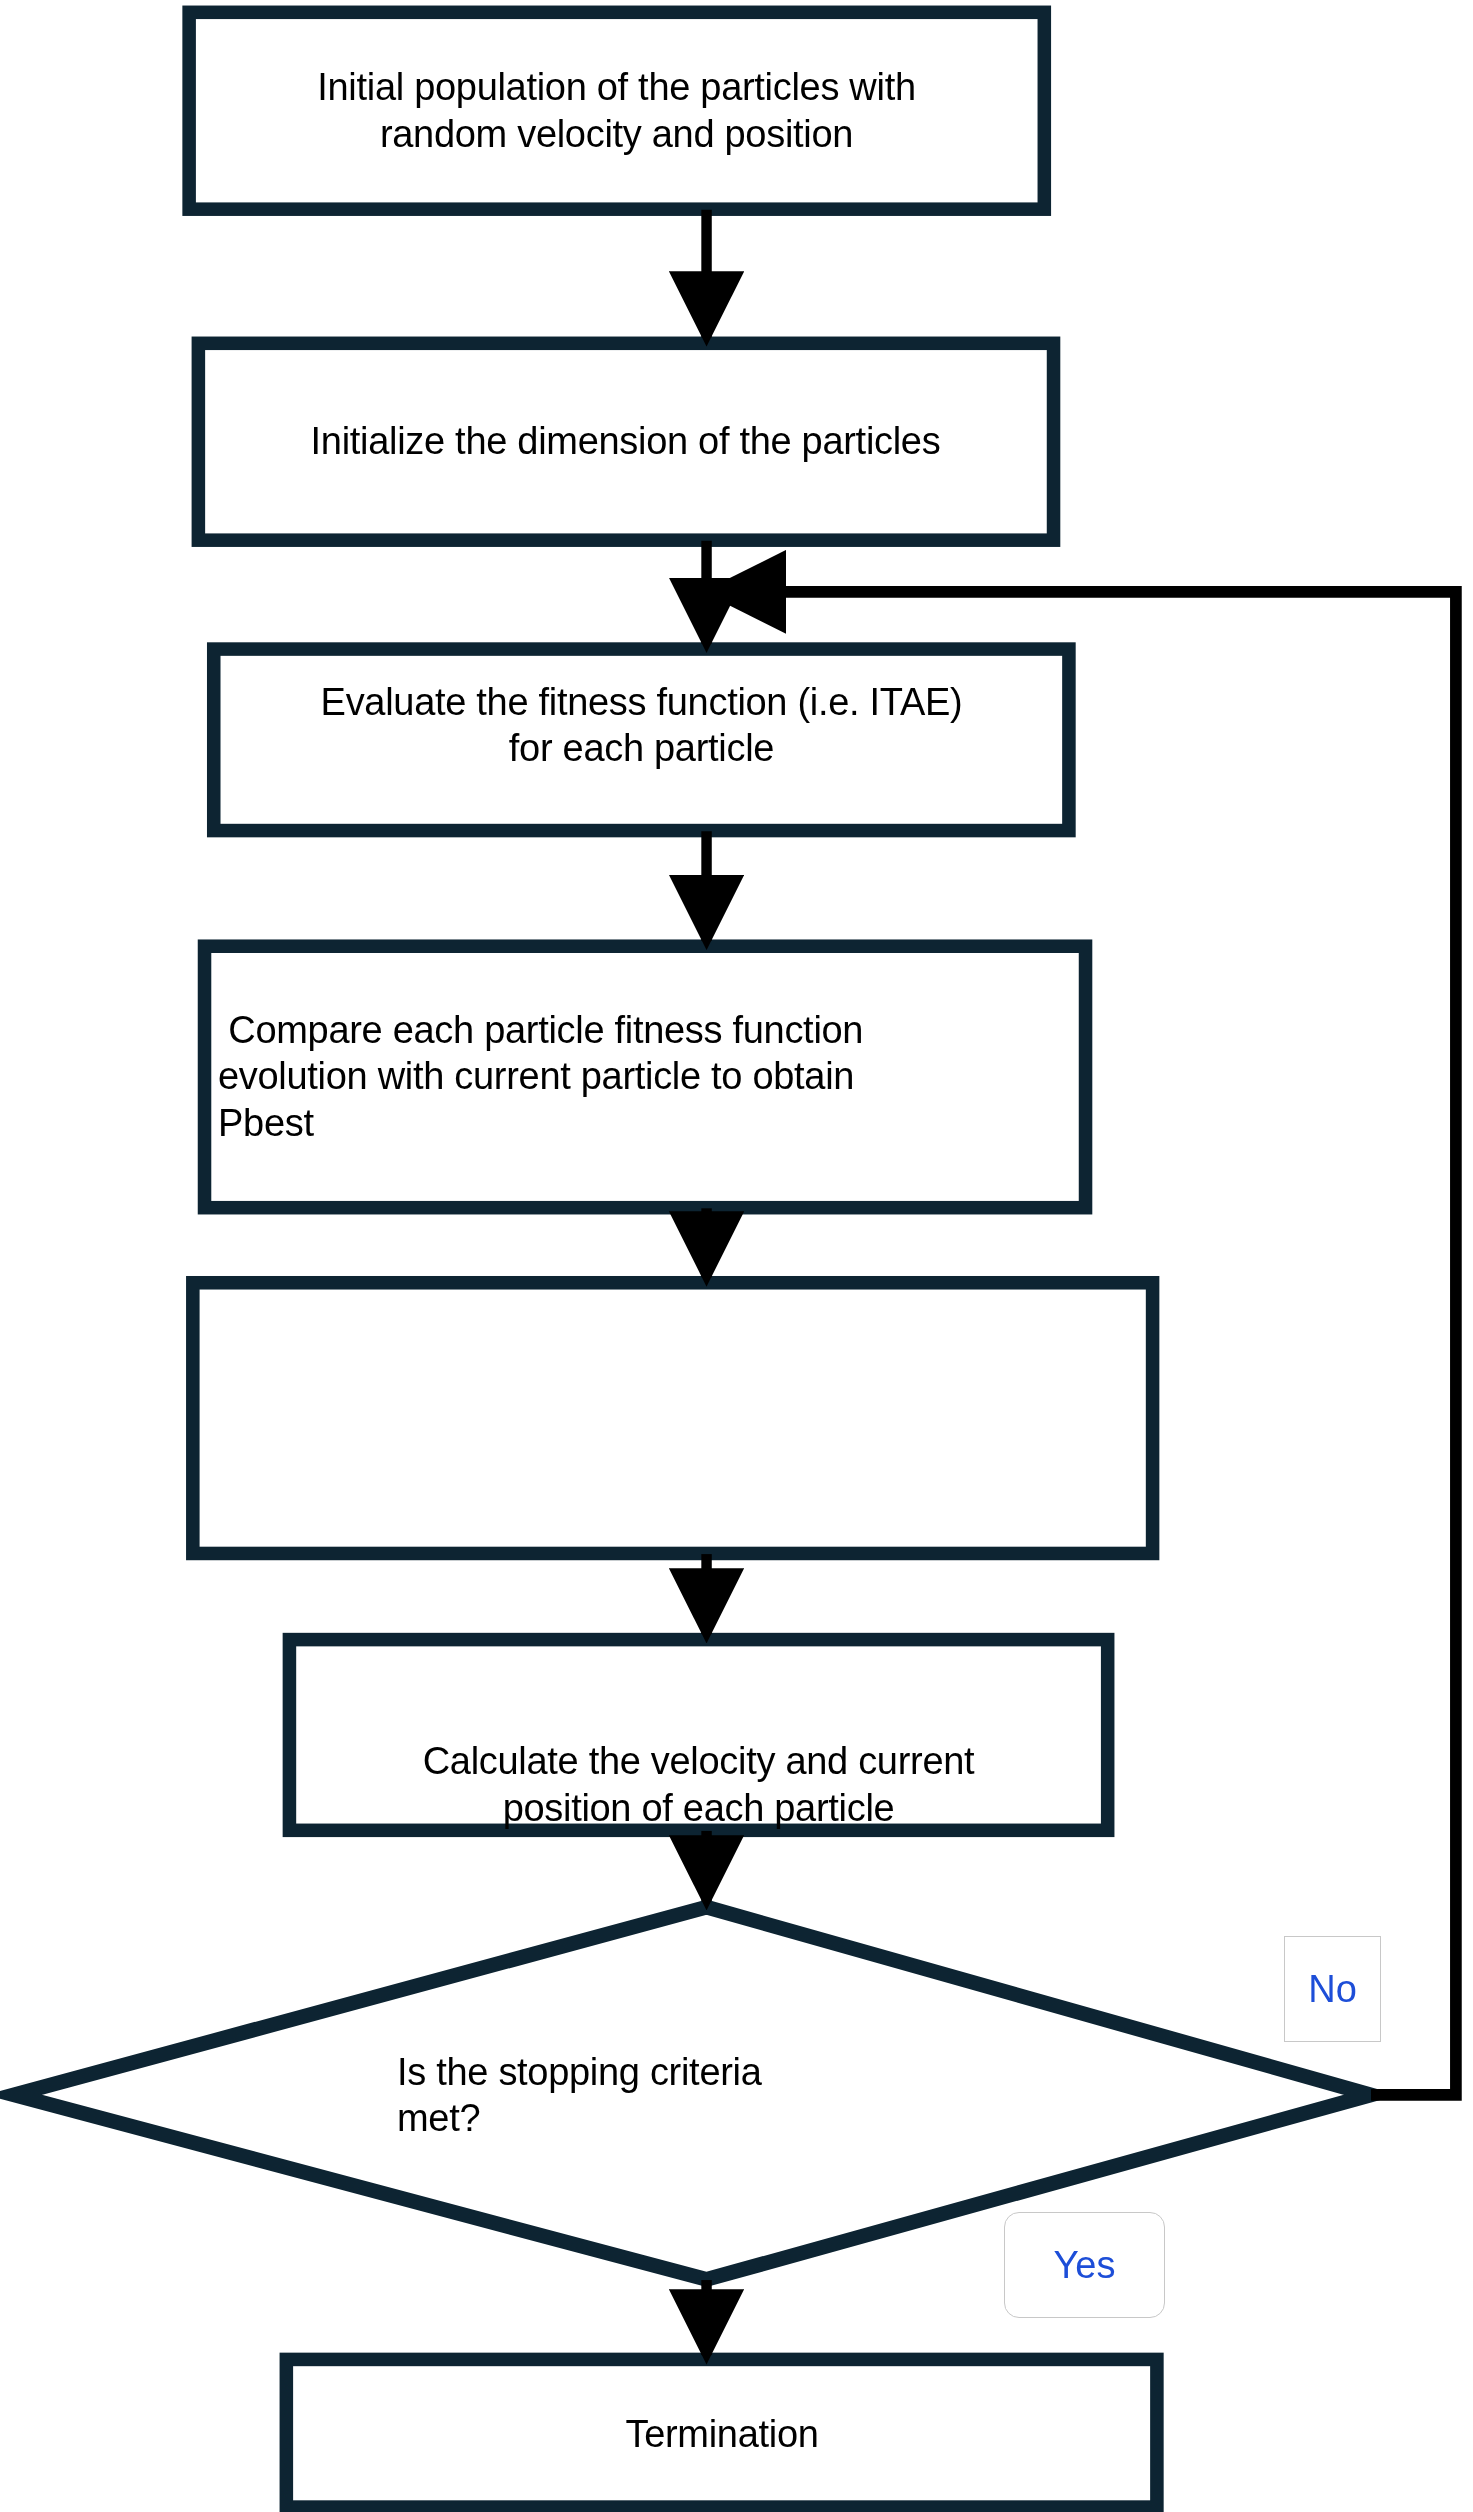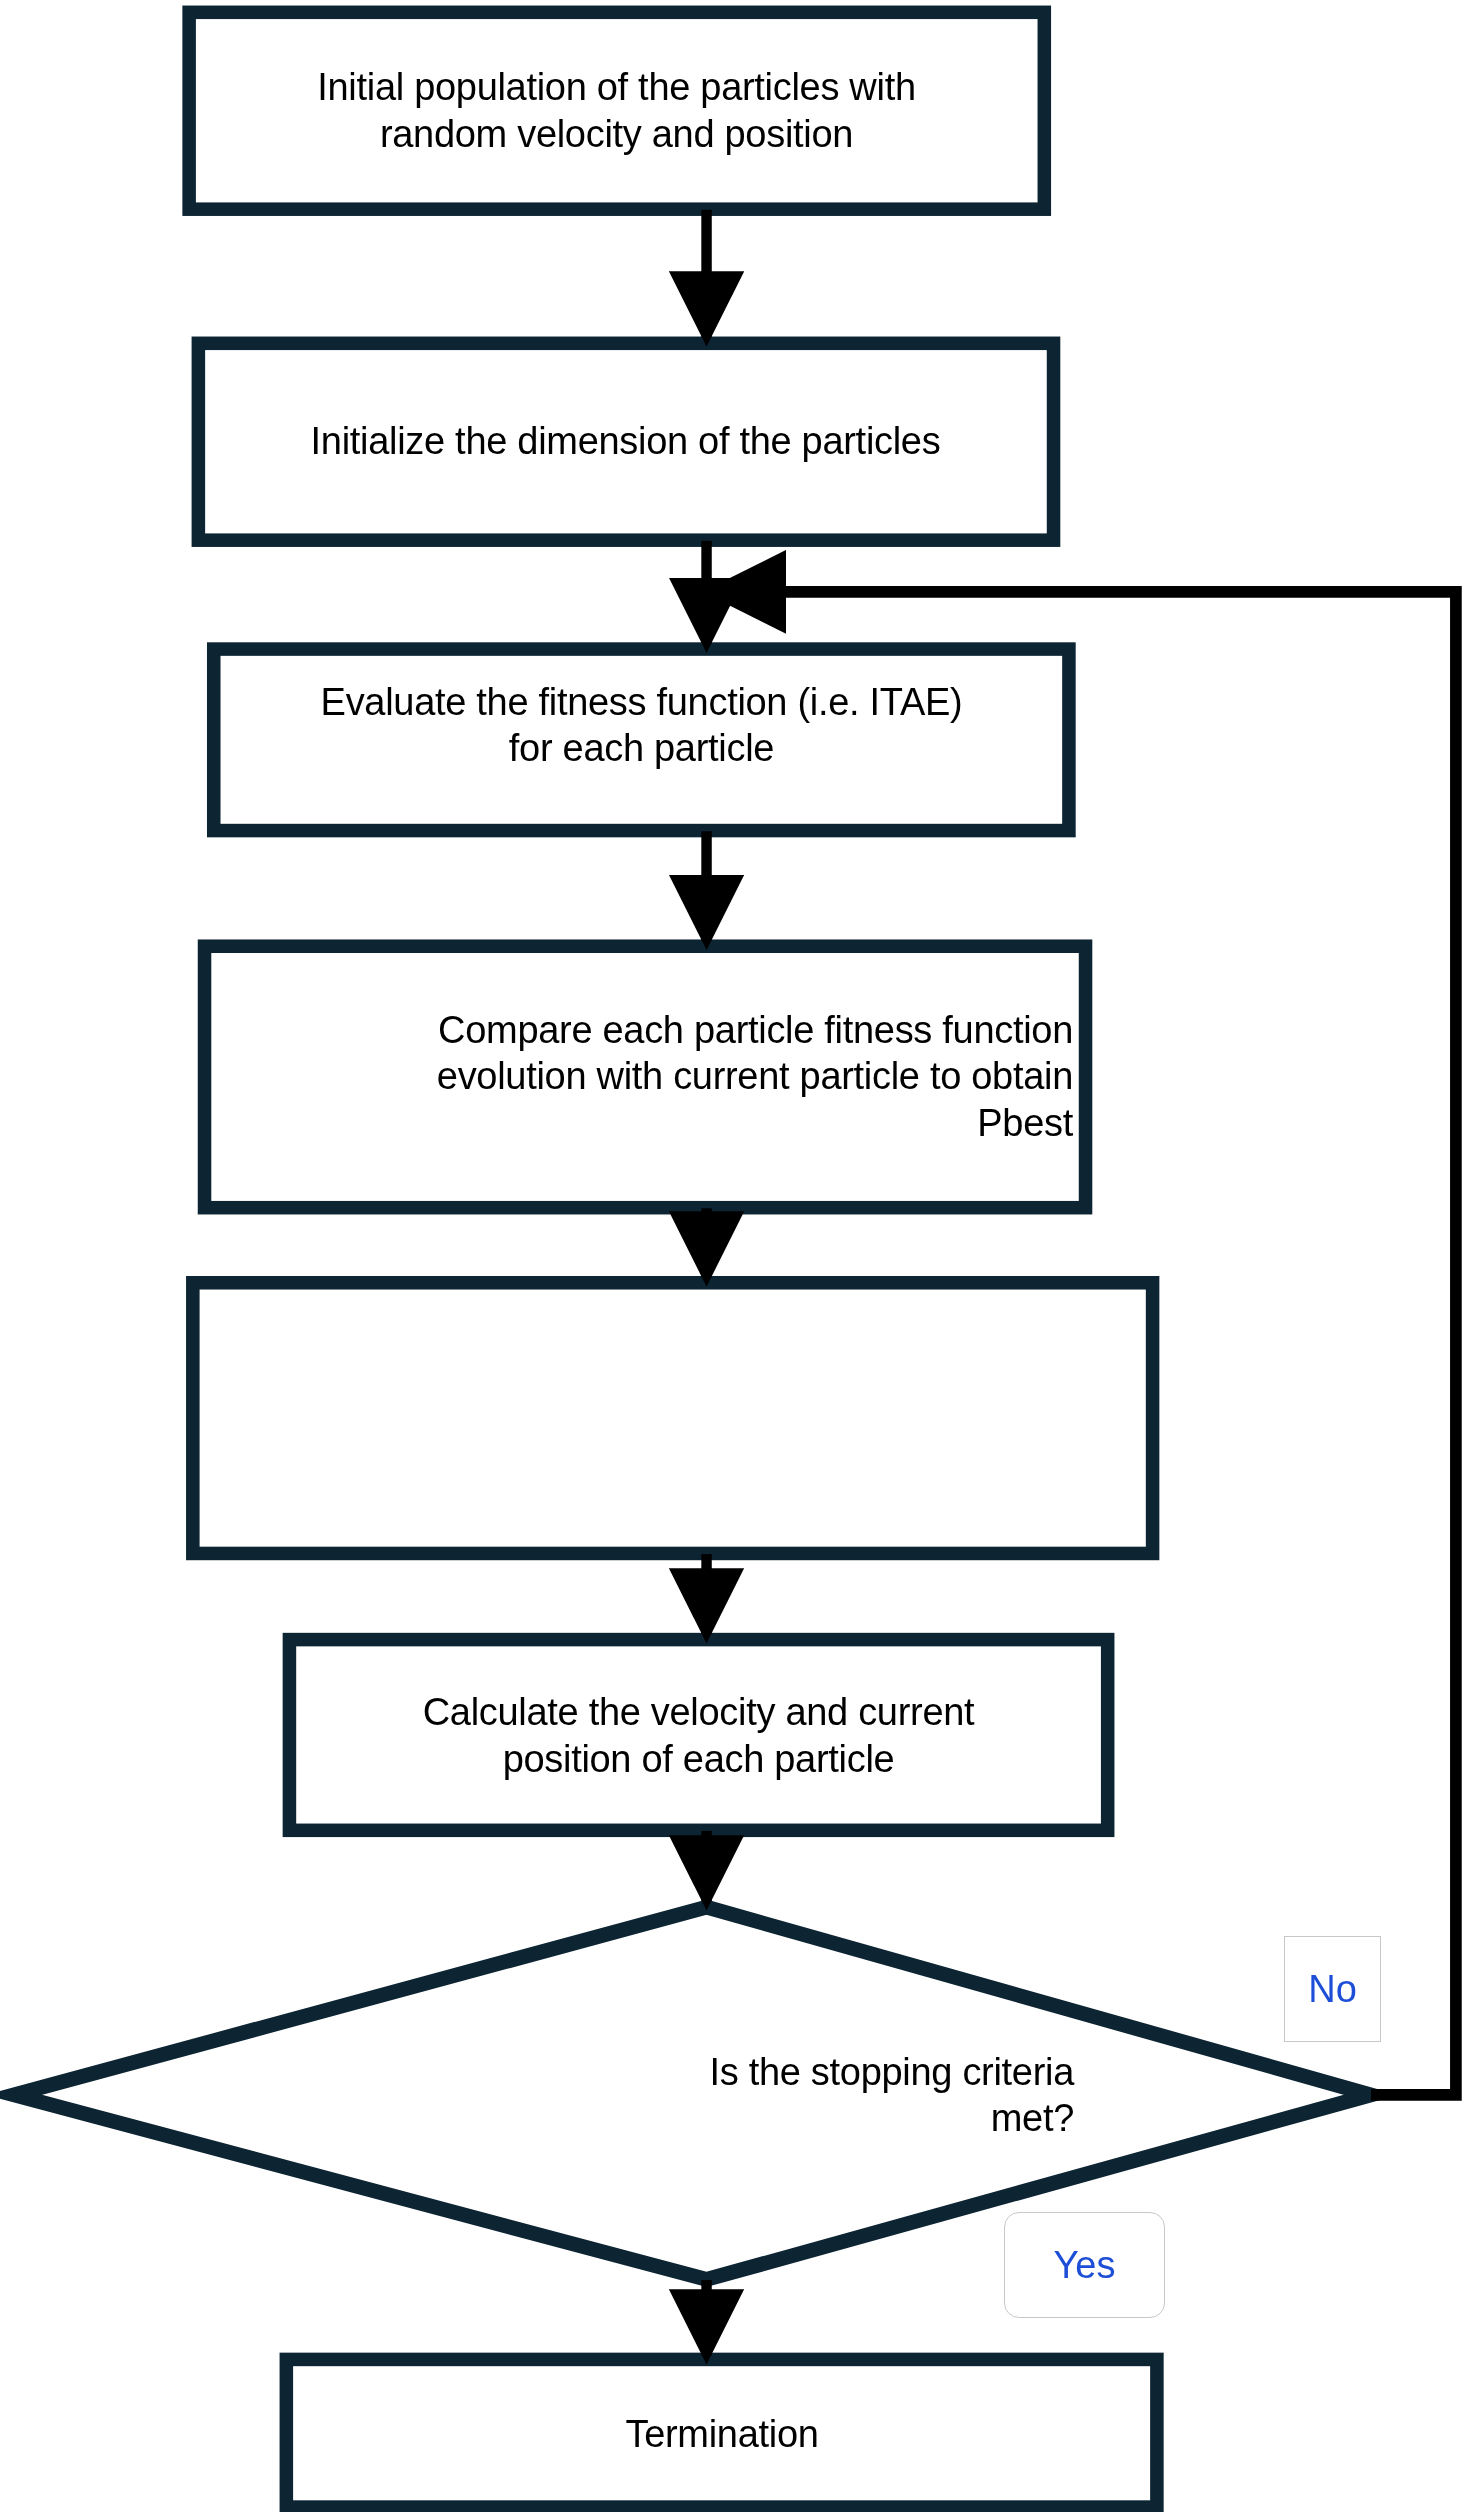--- a/index.html
+++ b/index.html
@@ -31,21 +31,21 @@
     flex-direction: column;
     justify-content: center;
     color: #000000;
     font-family: "Liberation Sans", sans-serif;
     font-size: 38px;
     line-height: 1.22;
     letter-spacing: -0.3px;
     pointer-events: none;
   }
   .node-label.center { text-align: center; align-items: center; }
-  .node-label.left   { text-align: left;   align-items: flex-end; }
+  .node-label.left   { text-align: left;   align-items: flex-start; }
   .edge-label {
     position: absolute;
     box-sizing: border-box;
     display: flex;
     align-items: center;
     justify-content: center;
     background: #ffffff;
     border: 0.6px solid #c8c8c8;
     color: #1d4ed8;
     font-size: 38px;
@@ -112,21 +112,21 @@
     <span class="lbl-line">for each particle</span>
   </div>
 
   <div class="node-label left" style="left:218px; top:946px; width:855px; height:261px;">
     <span class="lbl-line"> Compare each particle fitness function</span>
     <span class="lbl-line">evolution with current particle to obtain</span>
     <span class="lbl-line">Pbest</span>
   </div>
 
 
-  <div class="node-label center" style="left:303px; top:1640px; width:791px; height:191px;">
+  <div class="node-label center" style="left:303px; top:1640px; width:791px; height:191px;justify-content:flex-end;">
     <span class="lbl-line">Calculate the velocity and current</span>
     <span class="lbl-line">position of each particle</span>
   </div>
 
   <div class="node-label left" style="left:397px; top:2012px; width:677px; height:166px;">
     <span class="lbl-line">Is the stopping criteria</span>
     <span class="lbl-line">met?</span>
   </div>
 
   <div class="node-label center" style="left:300px; top:2360px; width:844px; height:148px;">

